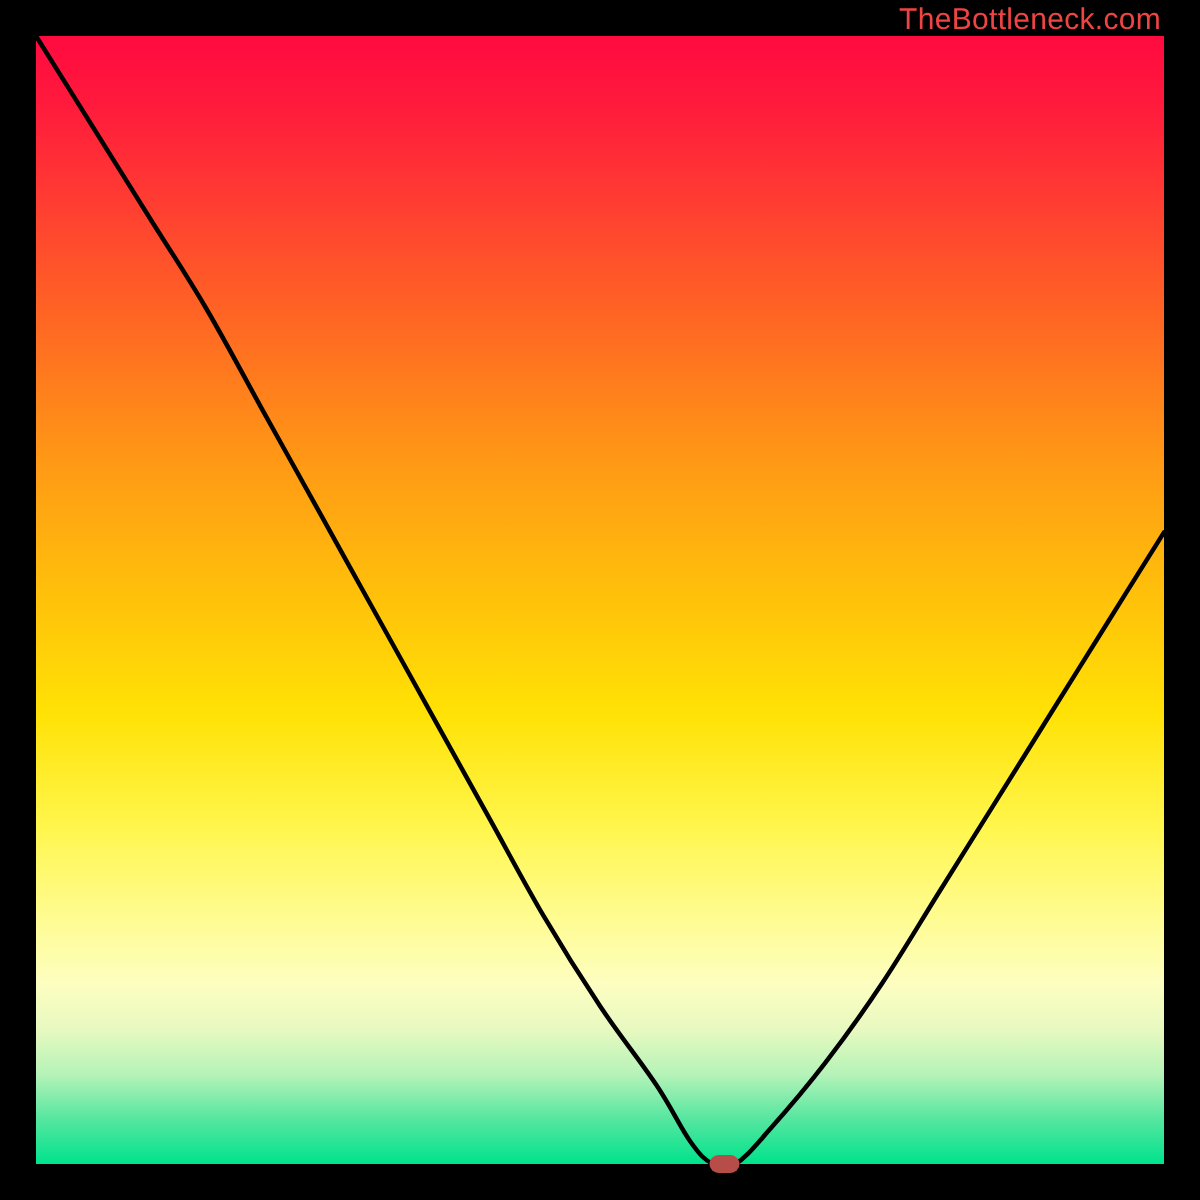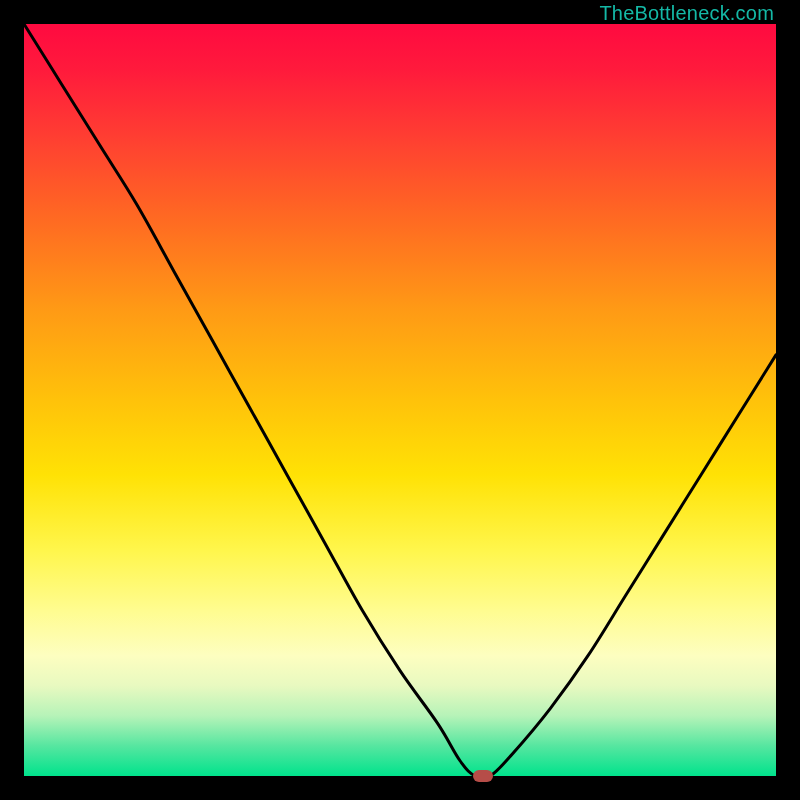--- a/index.html
+++ b/index.html
@@ -38,21 +38,21 @@
       #e8f9c0 88%,
       #b6f3b8 92%,
       #56e6a0 96%,
       #00e38c 100%
     );
   }
   .watermark {
     position: absolute;
     top: 2px;
     right: 26px;
-    color: #14b8a6;
+    color: #ef4444;
     font-size: 20px;
     font-weight: 500;
     letter-spacing: 0.2px;
   }
   svg.curve {
     position: absolute;
     top: 0;
     left: 0;
     width: 752px;
     height: 752px;

